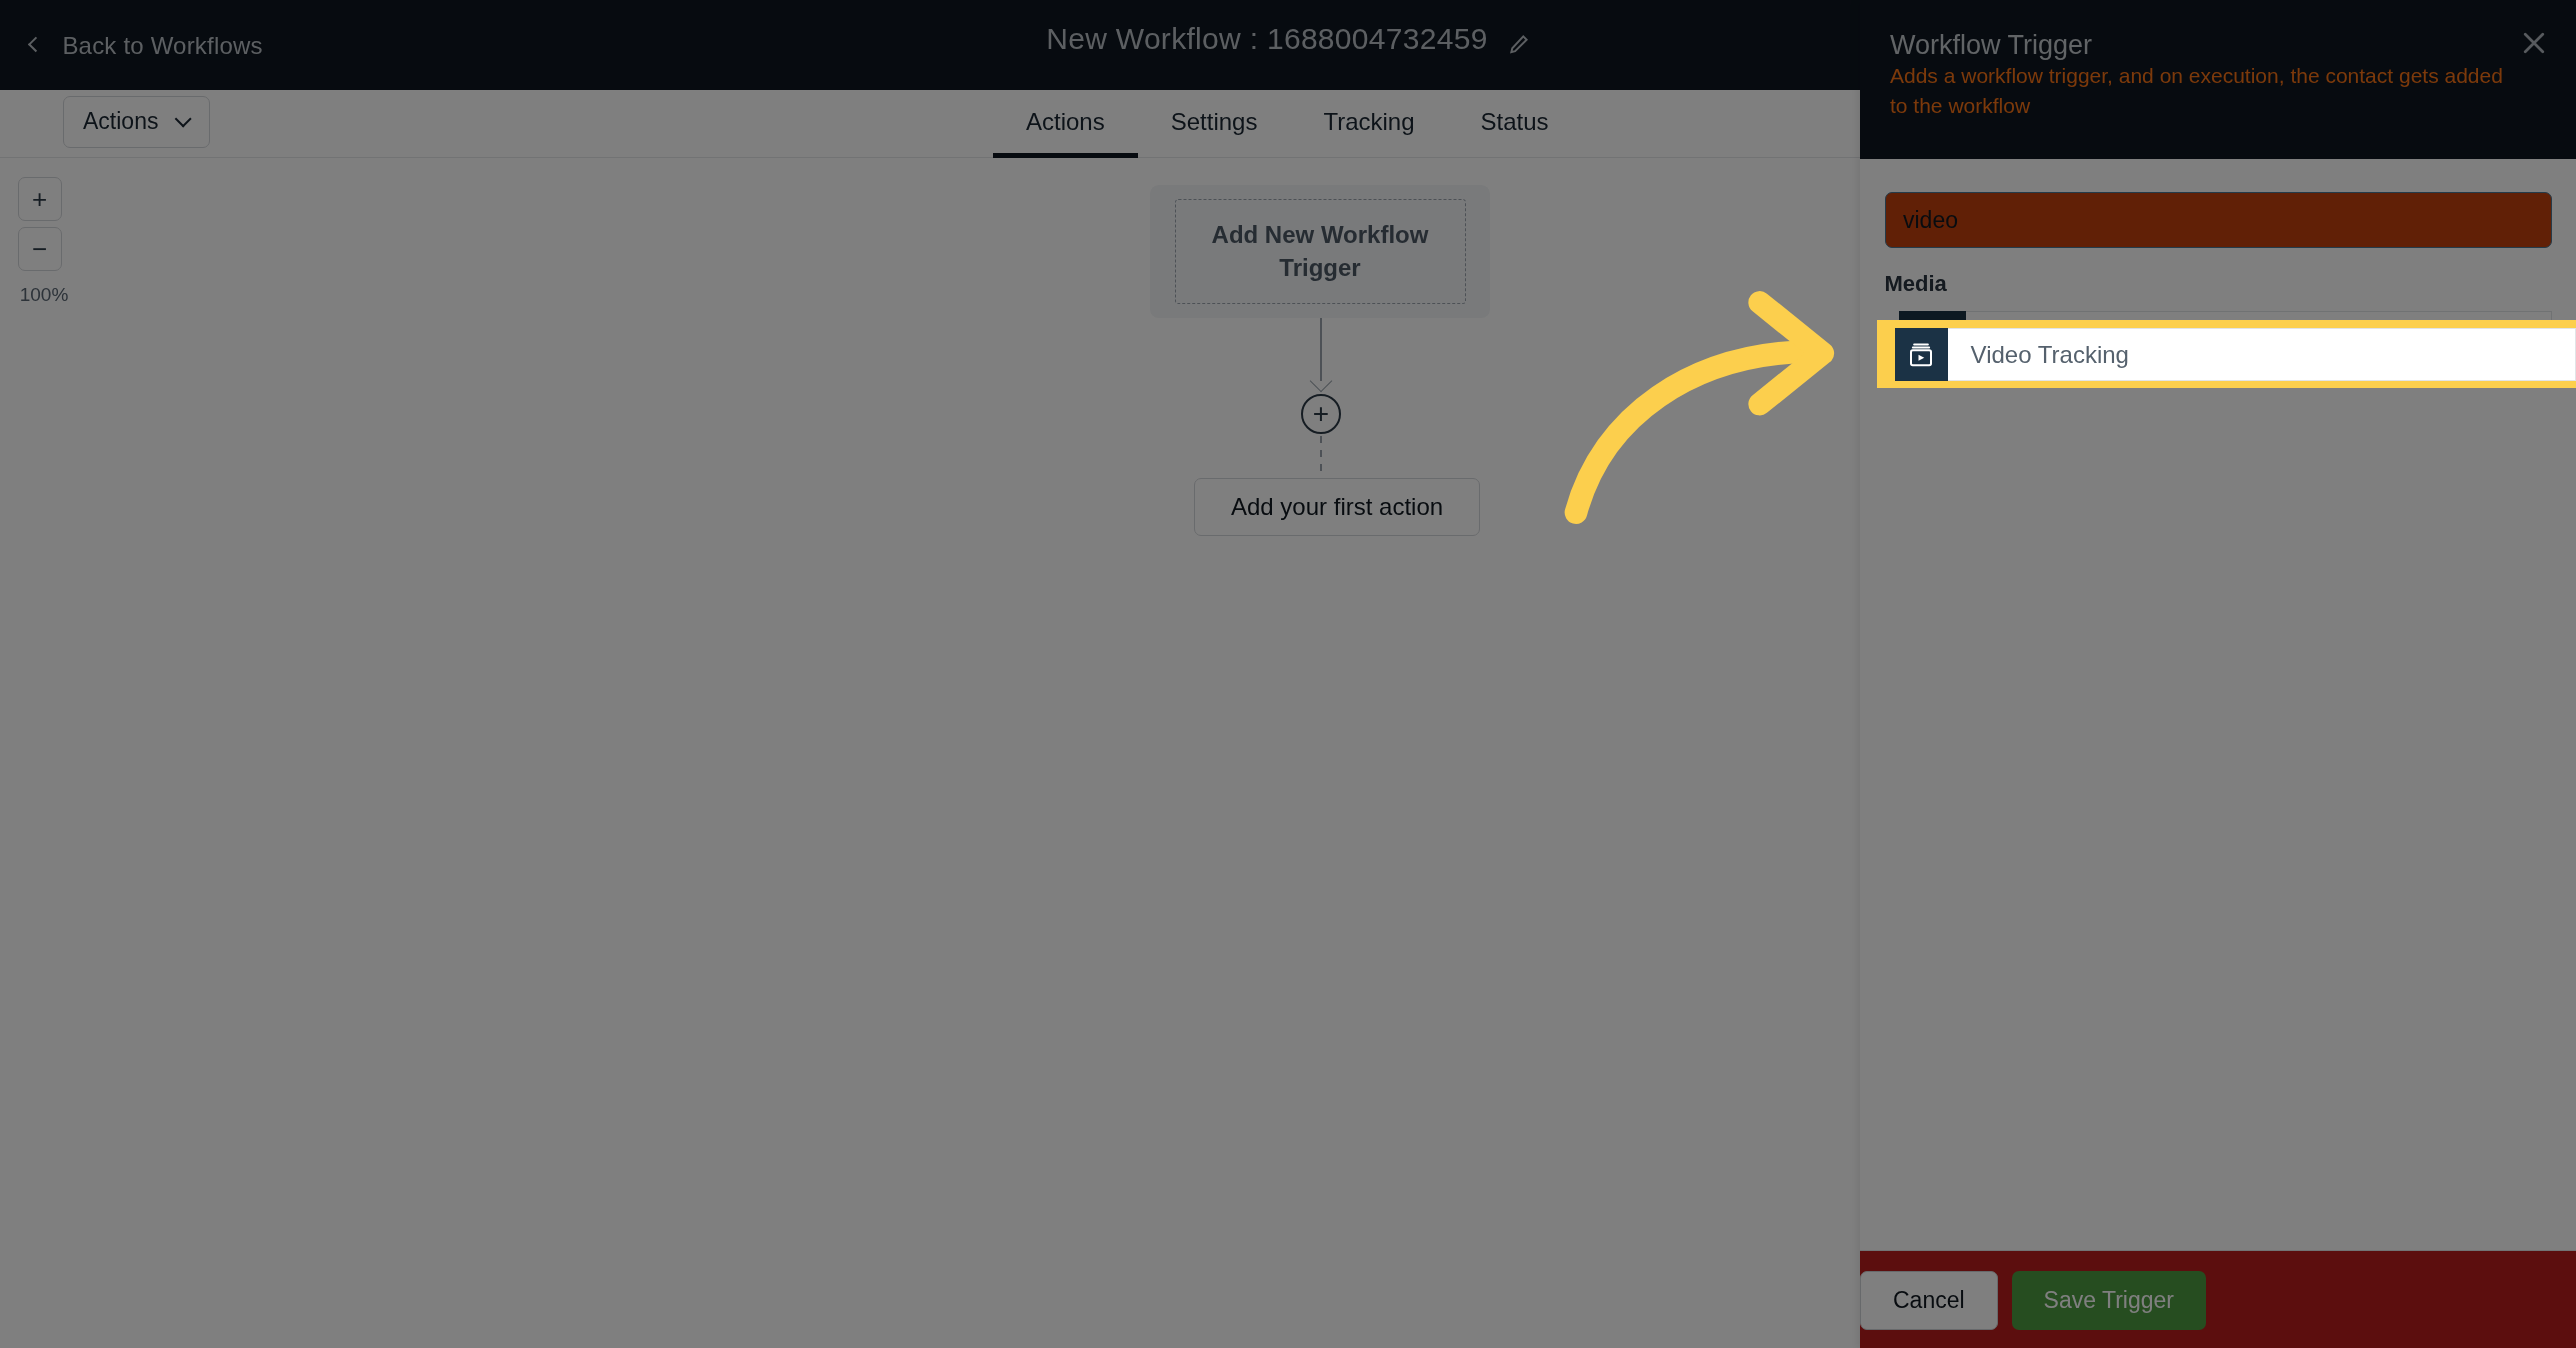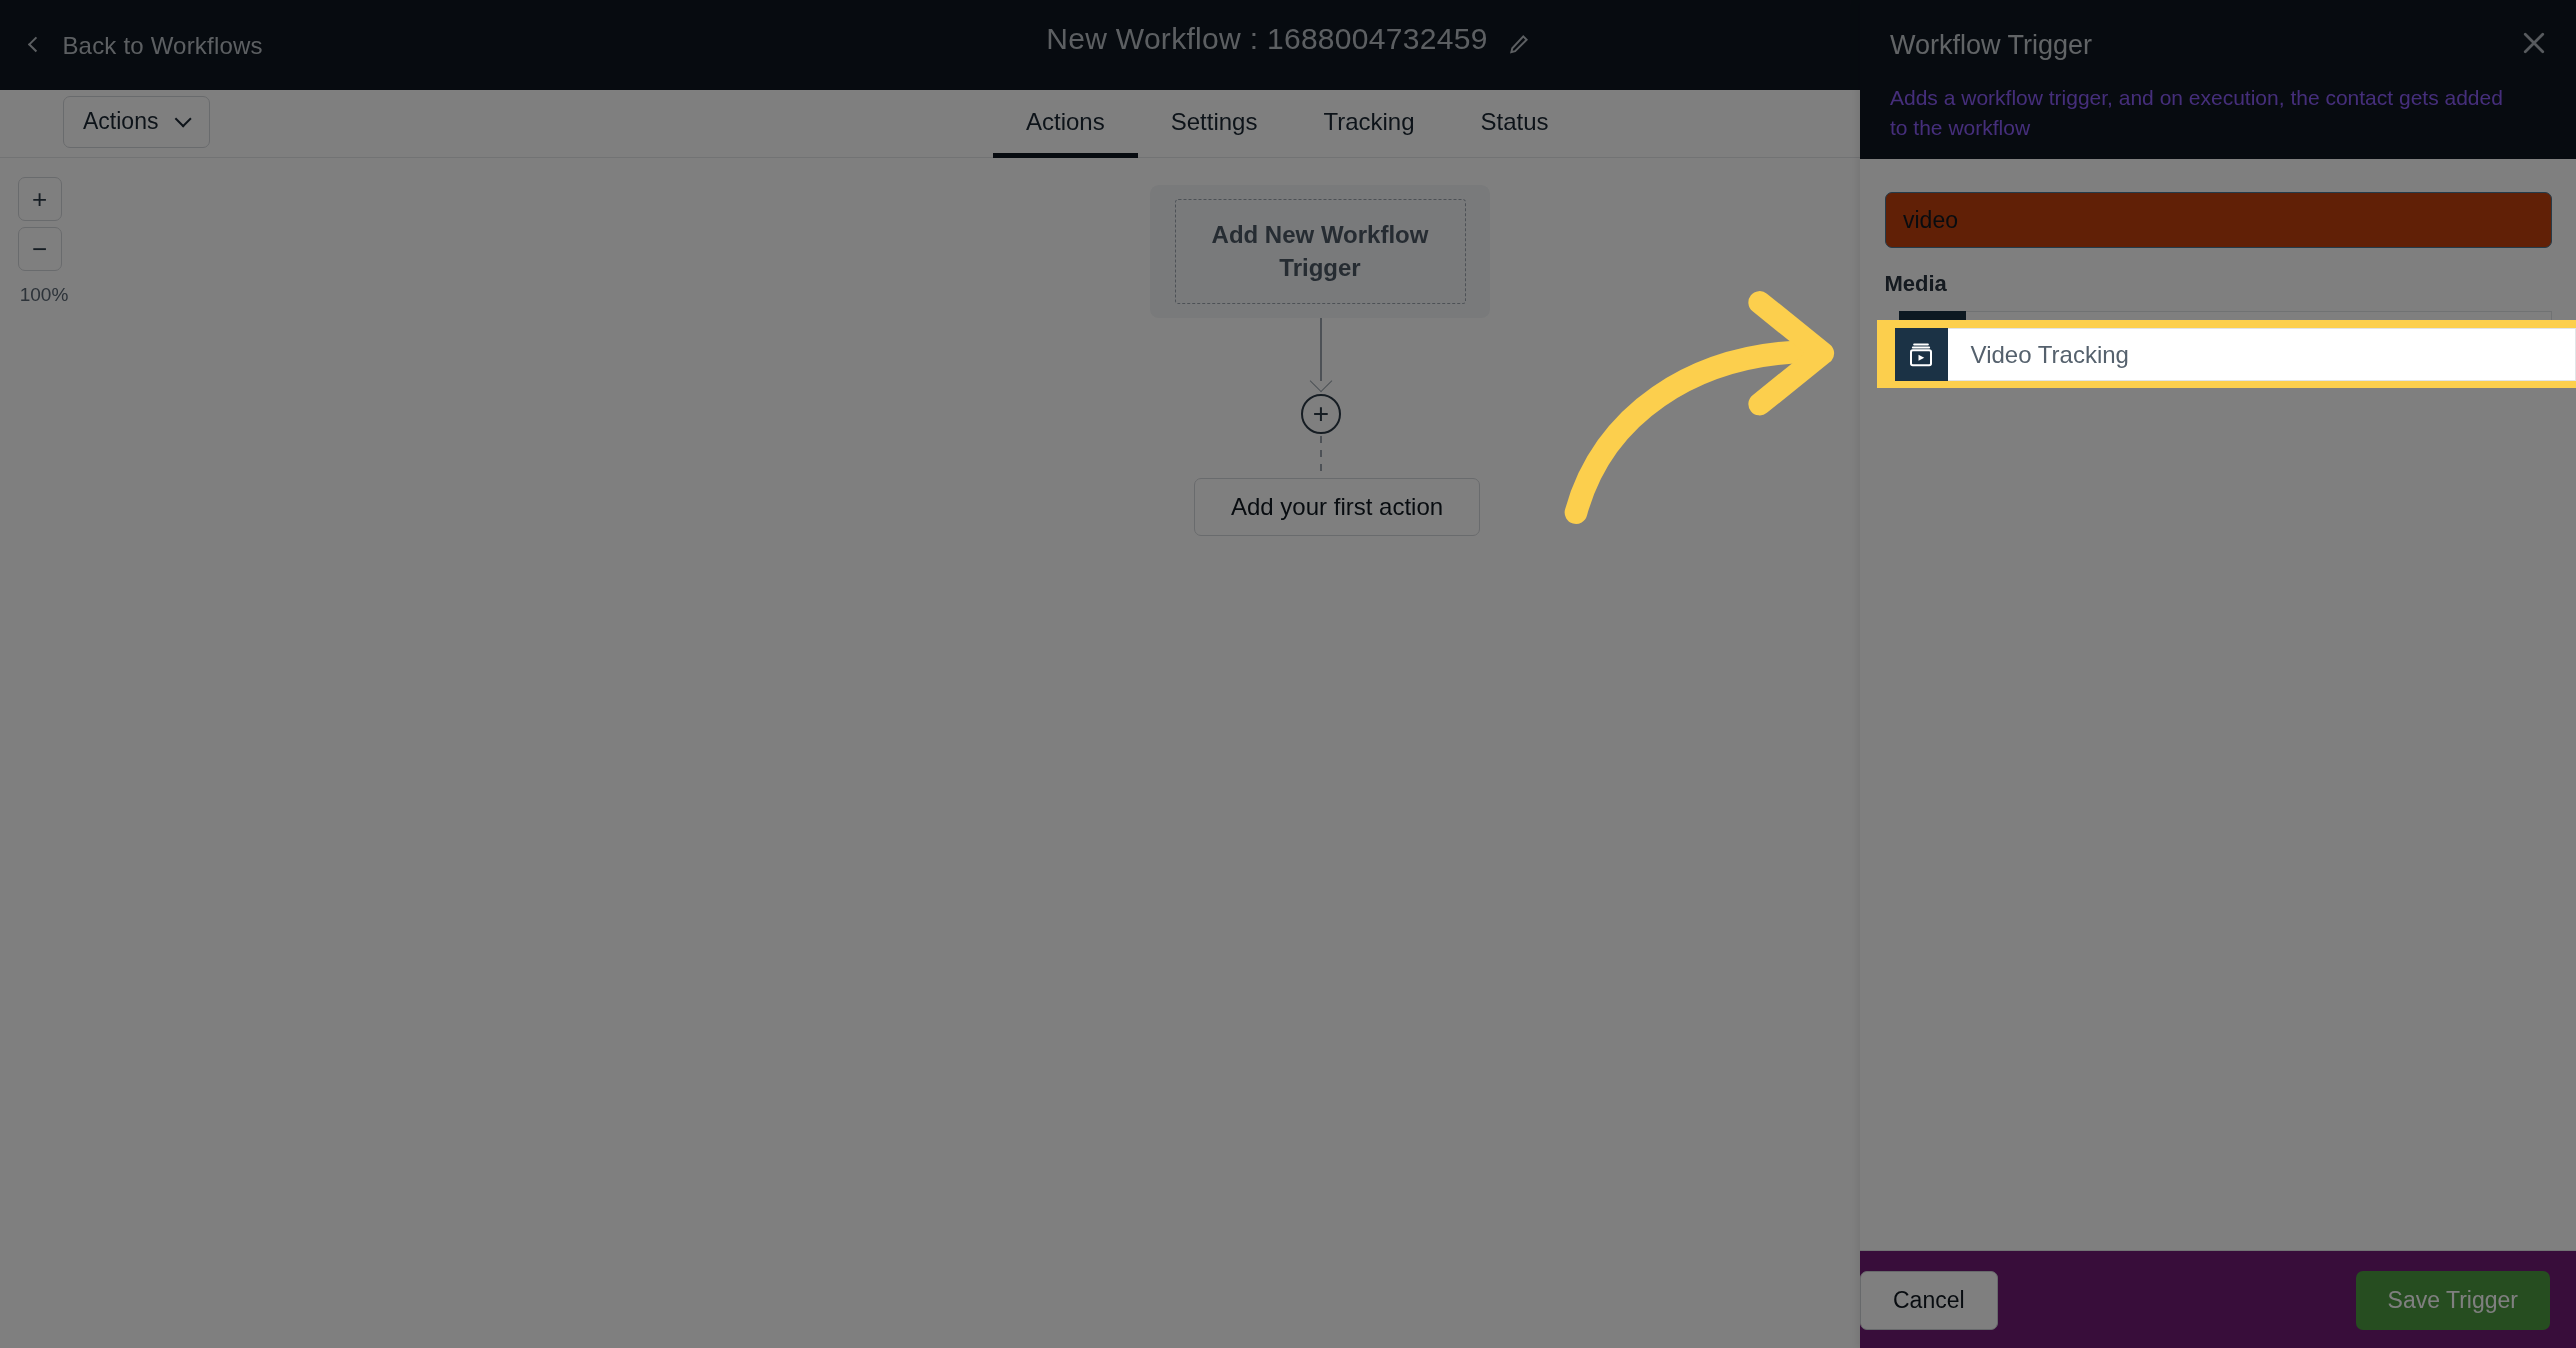--- a/index.html
+++ b/index.html
@@ -145,21 +145,21 @@
   .panel {
     position: absolute; left: 1860px; top: 0; width: 716px; height: 1349px;
     background: #ffffff; box-shadow: -1.8px 0 8.8px rgba(0,0,0,.10);
   }
   .panel-header {
     position: absolute; left: 0; top: 0; width: 716px; height: 159px;
     background: #0e1720; padding: 30px 30px 12px 30px;
   }
   .panel-title { color: #c3c8cd; font-size: 27px; }
   .panel-sub {
-    margin-top: 22px; color: #8b5cf6; font-size: 21px; line-height: 1.45;
+    margin-top: 0; color: #f97316; font-size: 21px; line-height: 1.45;
     max-width: 631px;
   }
   .panel-close {
     position: absolute; right: 26px; top: 26px;
     width: 33px; height: 33px; color: #aeb5bc; cursor: pointer;
     display: flex; align-items: center; justify-content: center;
   }
   .panel-close svg { display: block; }
 
   .panel-body { position: absolute; left: 0; top: 159px; width: 716px; height: 1091px; }
@@ -188,22 +188,22 @@
     background: #1b3245; display: flex; align-items: center; justify-content: center;
     margin-left: -0.9px;
   }
   .result-icon svg { display: block; }
   .result-label {
     padding-left: 26px; font-size: 24px; color: #55616d;
   }
 
   .panel-footer {
     position: absolute; left: 0; top: 1250px; width: 716px; height: 99px;
-    border-top: 0.9px solid #e4e6e9; background: #701a75;
-    display: flex; align-items: center; justify-content: space-between;
+    border-top: 0.9px solid #e4e6e9; background: #b91c1c;
+    display: flex; align-items: center; justify-content: flex-start;
     gap: 14px; padding-right: 26px;
   }
   .btn-cancel {
     padding: 15px 32px; border: 0.9px solid #cfd3d7; border-radius: 7px;
     background: #ffffff; color: #101820; font-size: 23px;
     font-family: "Liberation Sans", sans-serif; cursor: pointer;
   }
   .btn-save {
     padding: 16px 32px; border: none; border-radius: 7px;
     background: #4c9a40; color: #ffffff; font-size: 23px;

